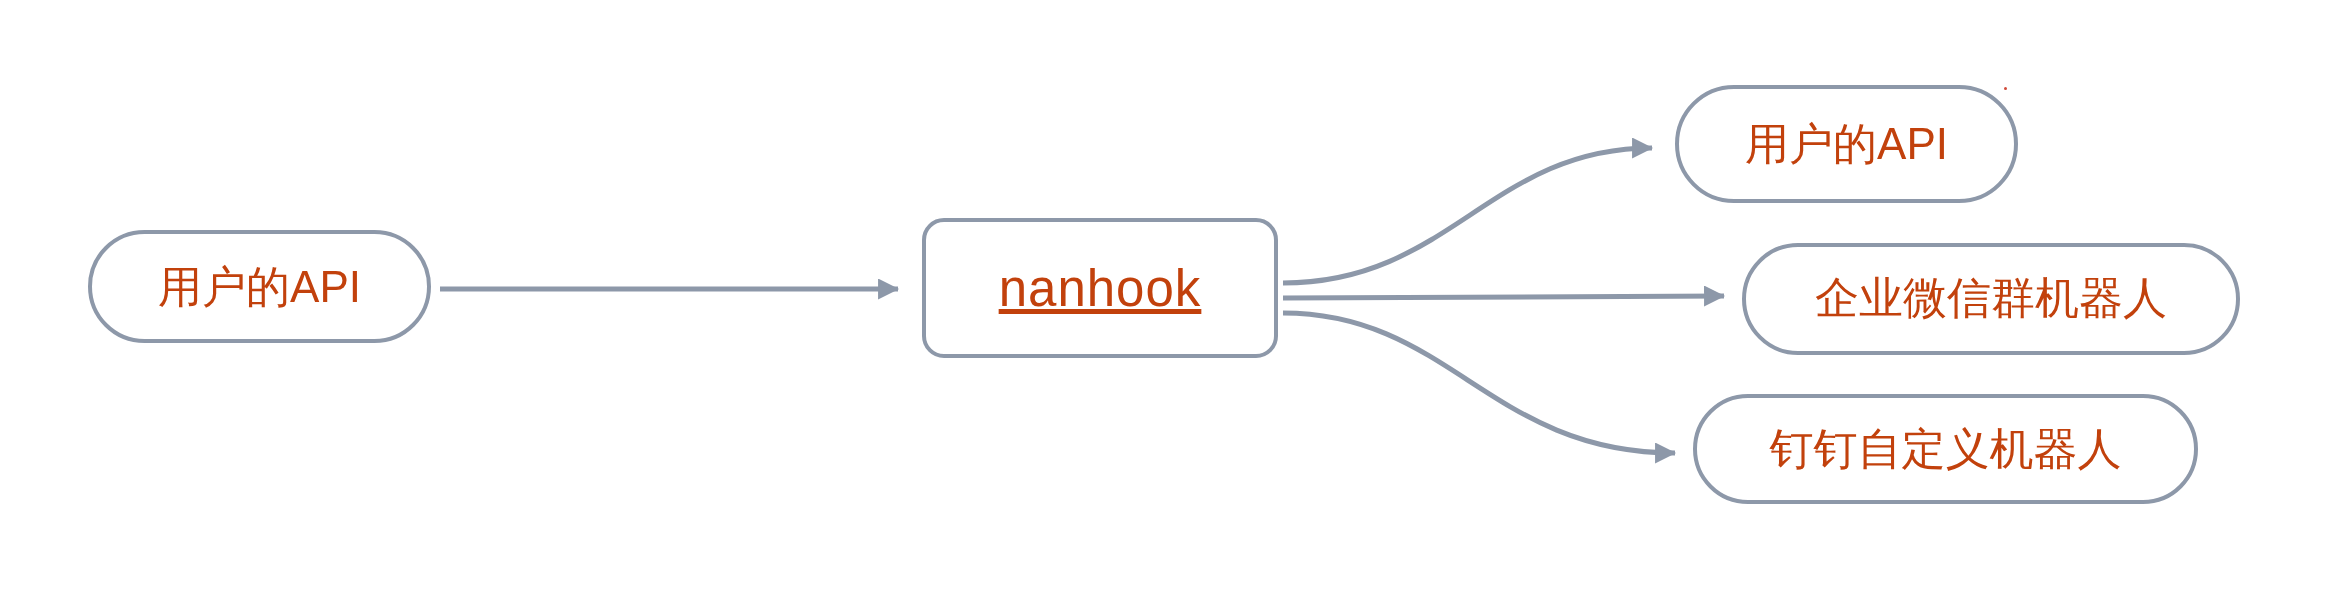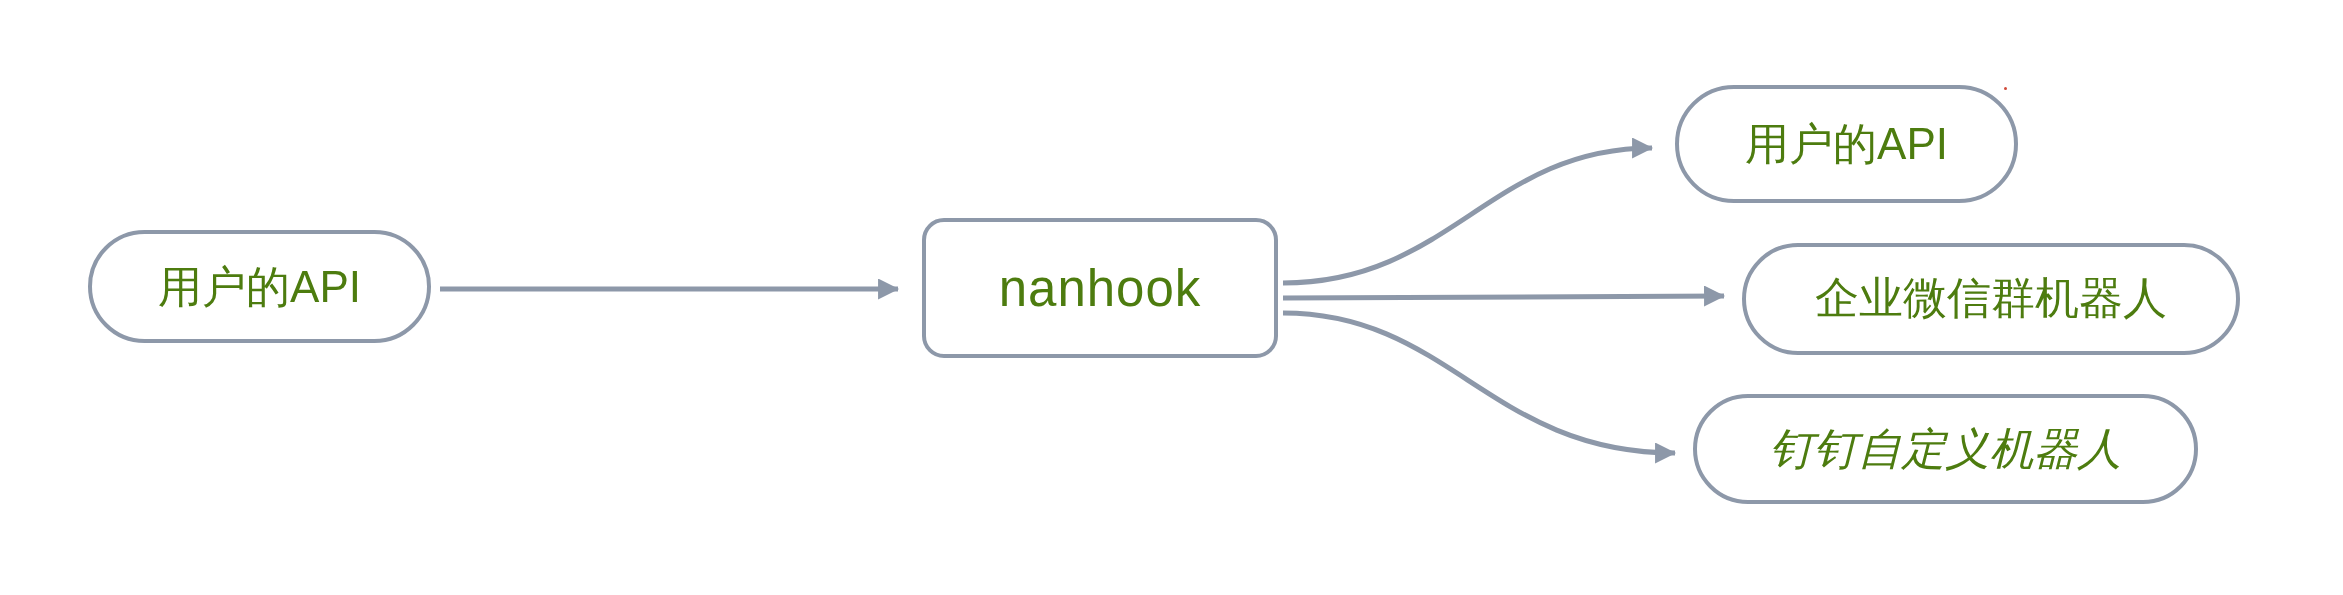--- a/index.html
+++ b/index.html
@@ -24,32 +24,32 @@
     display: block;
   }
   .node {
     position: absolute;
     box-sizing: border-box;
     border: 4px solid #8d98a9;
     background: #ffffff;
     display: flex;
     align-items: center;
     justify-content: center;
-    color: #4d7c0f;
+    color: #c2410c;
     line-height: 1;
     white-space: nowrap;
   }
   .pill { border-radius: 999px; }
   .rect { border-radius: 22px; }
 
   .node-source        { left: 88px;   top: 230px; width: 343px; height: 113px; font-size: 44px; }
-  .node-hub           { left: 922px;  top: 218px; width: 356px; height: 140px; font-size: 51px; letter-spacing: 1px; }
+  .node-hub           { left: 922px;  top: 218px; width: 356px; height: 140px; font-size: 51px; letter-spacing: 1px; text-decoration: underline; }
   .node-target-api    { left: 1675px; top: 85px;  width: 343px; height: 118px; font-size: 44px; }
   .node-target-wecom  { left: 1742px; top: 243px; width: 498px; height: 112px; font-size: 44px; font-family: Liberation Serif, serif; }
-  .node-target-ding   { left: 1693px; top: 394px; width: 505px; height: 110px; font-size: 44px; font-style: italic; }
+  .node-target-ding   { left: 1693px; top: 394px; width: 505px; height: 110px; font-size: 44px; }
 
   .artifact-dot {
     position: absolute;
     left: 2004px;
     top: 87px;
     width: 3px;
     height: 3px;
     background: #d04a3a;
     border-radius: 50%;
   }

